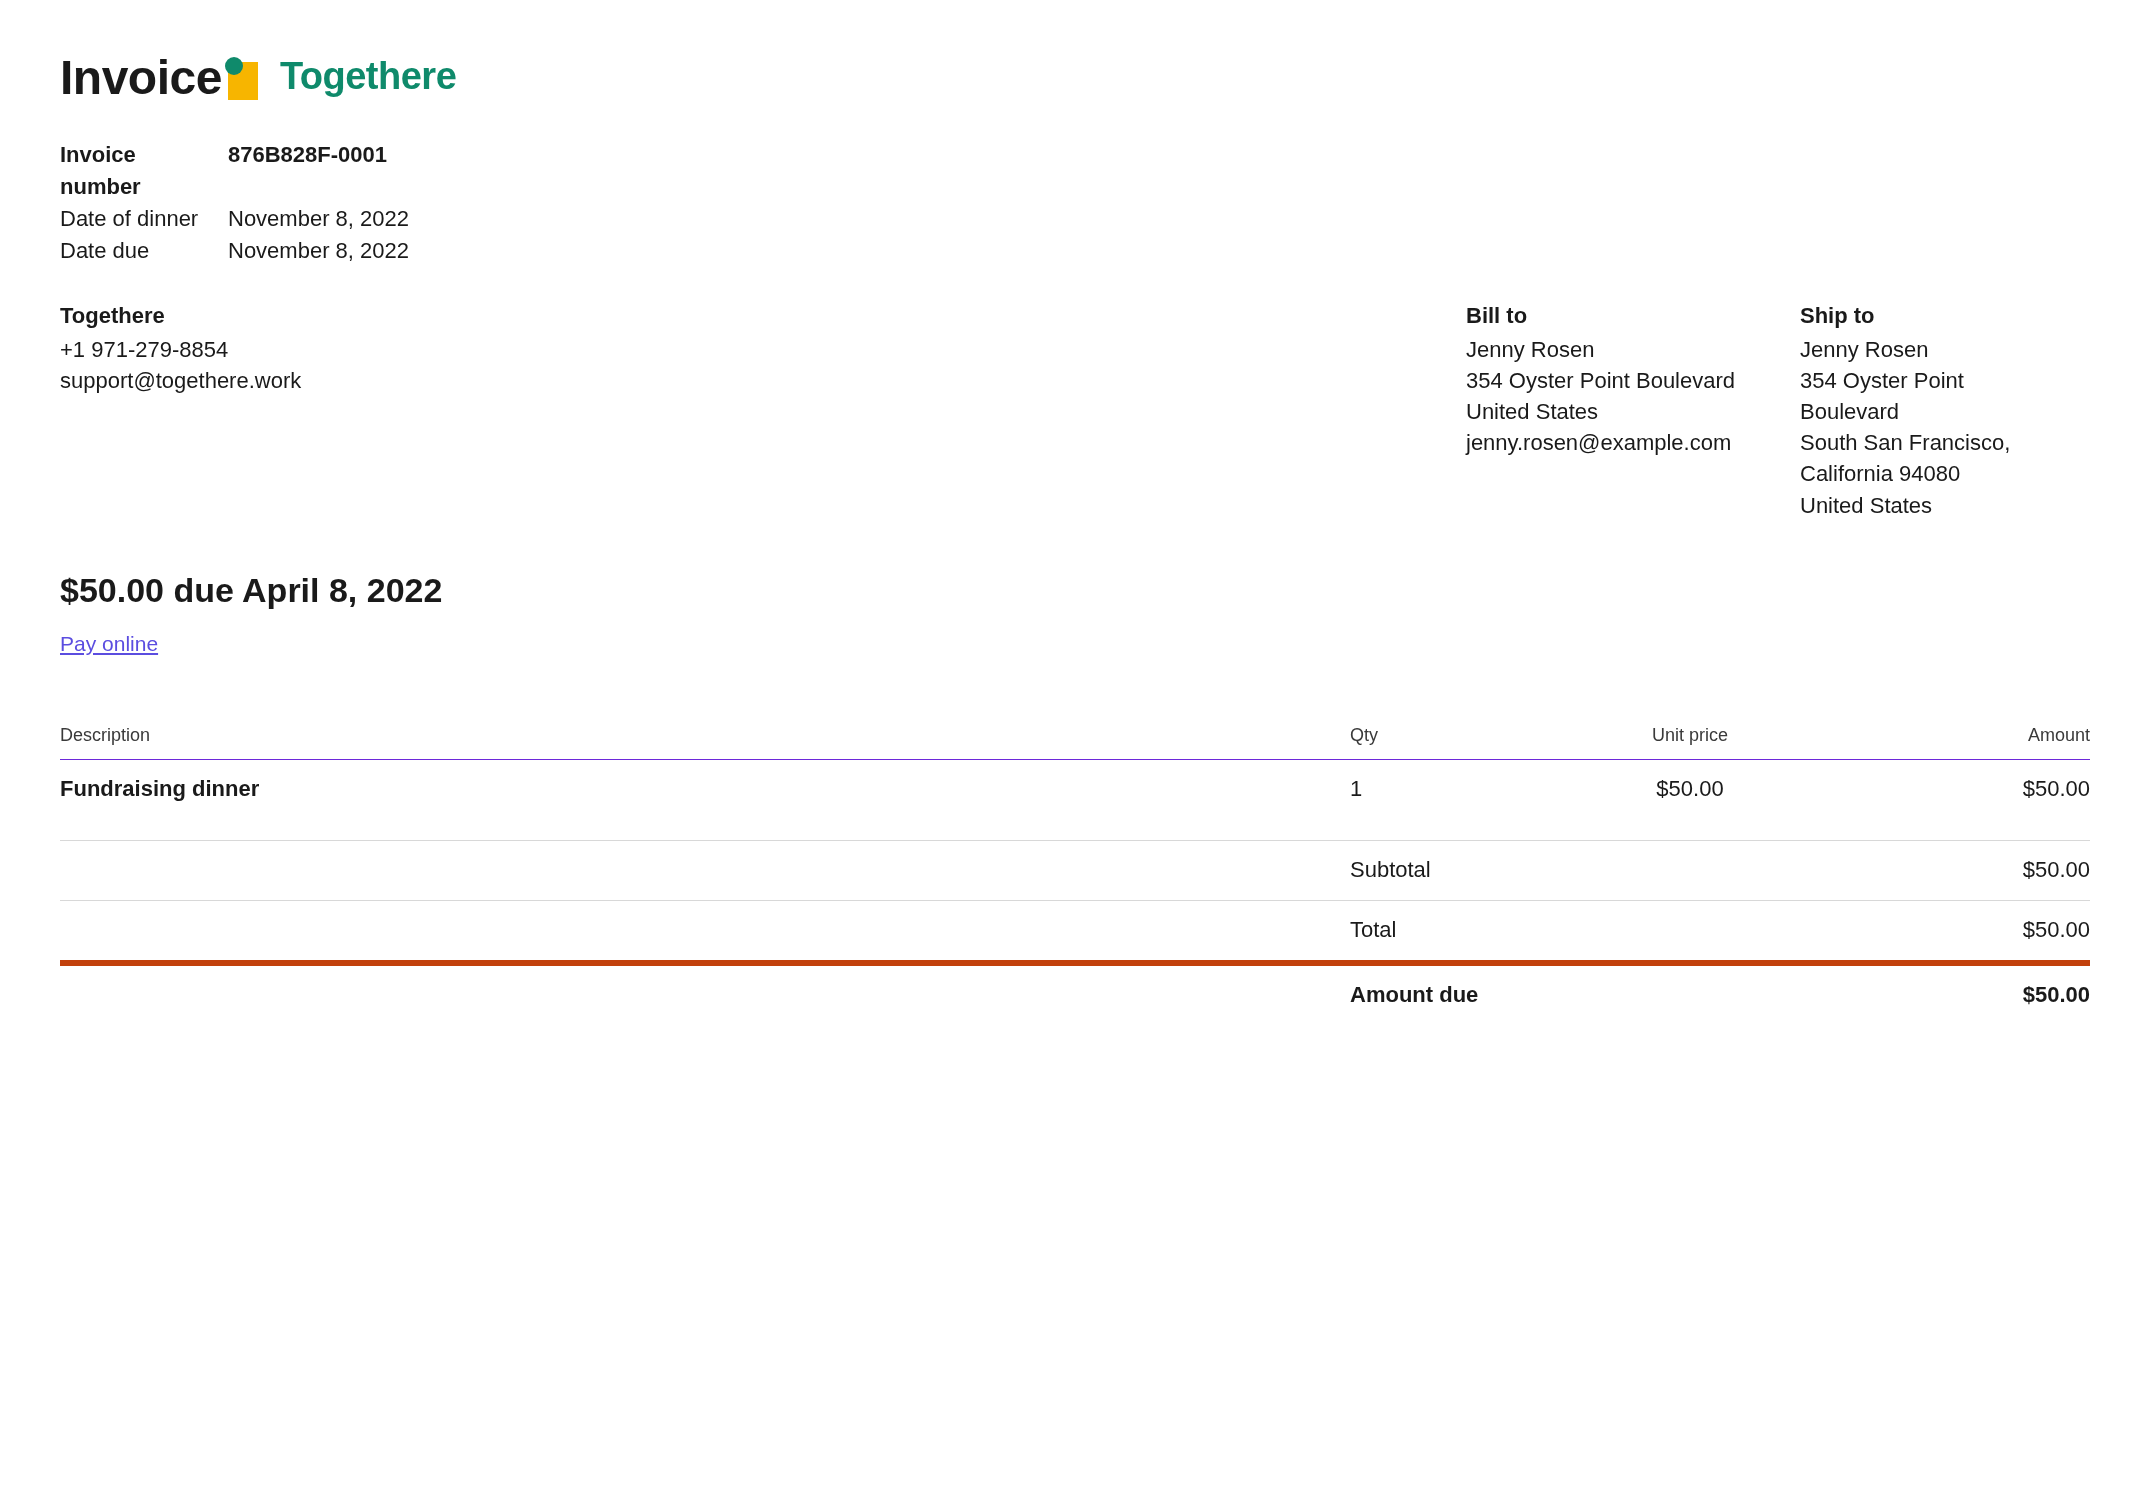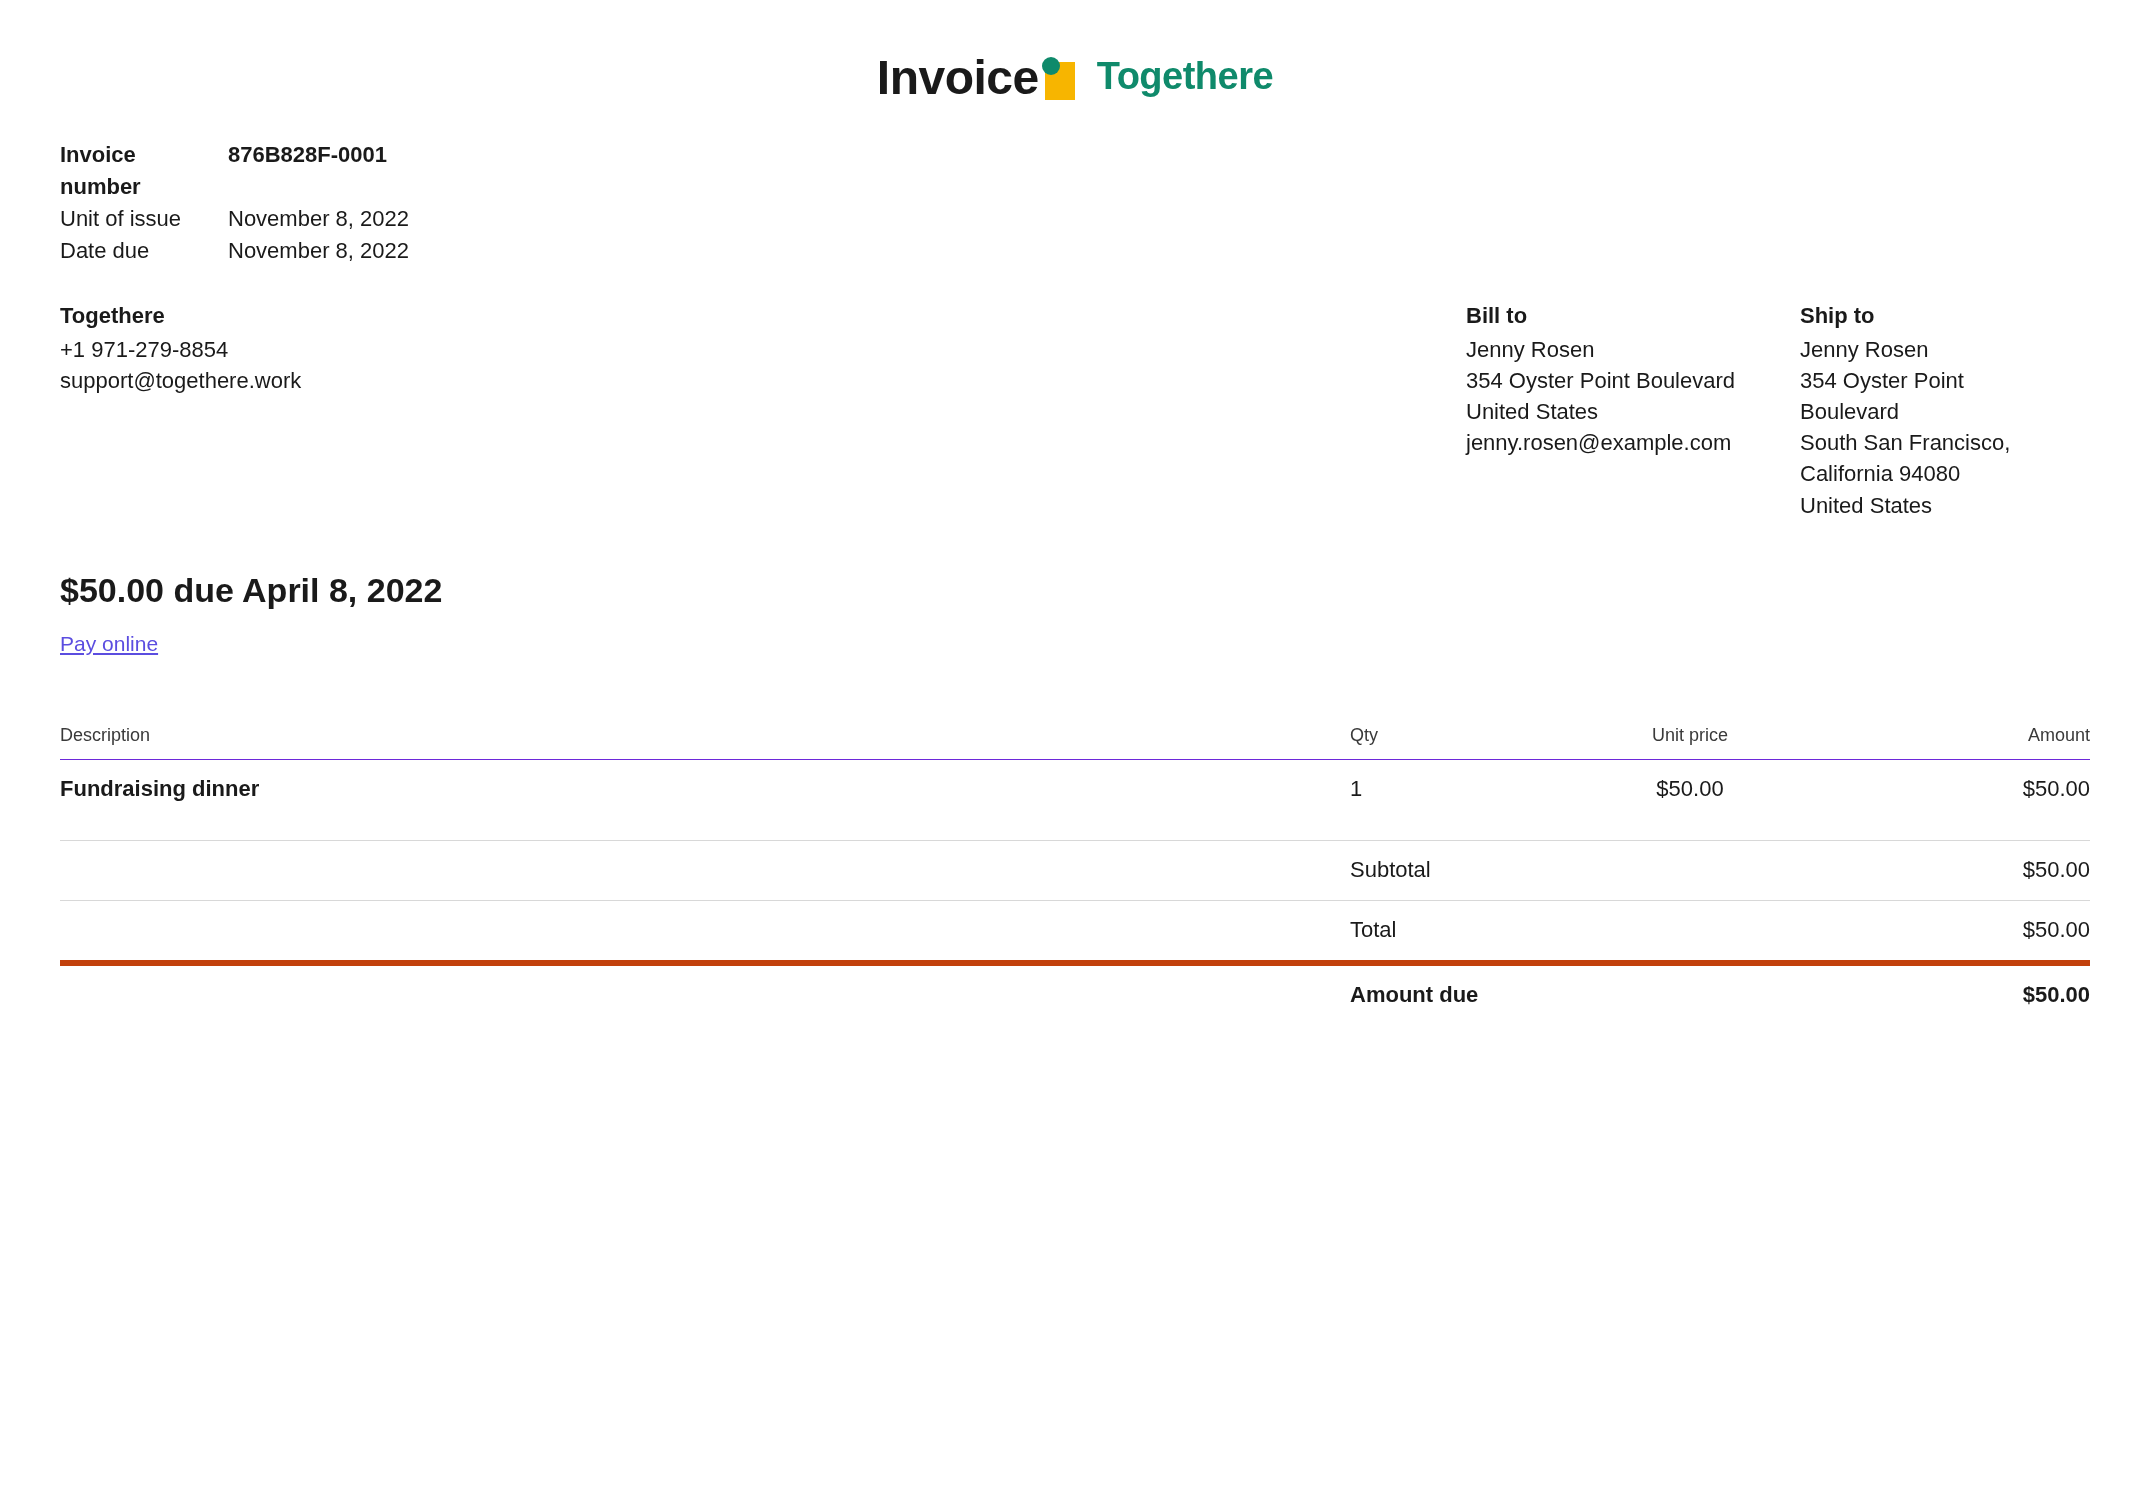--- a/index.html
+++ b/index.html
@@ -6,21 +6,21 @@
   body {
     font-family: -apple-system, BlinkMacSystemFont, "Segoe UI", Helvetica, Arial, sans-serif;
     color: #1a1a1a;
     background: #fff;
     padding: 44px 60px;
     font-size: 22px;
     line-height: 1.4;
   }
   .header-row {
     display: flex;
-    justify-content: center;
+    justify-content: flex-start;
     align-items: flex-start;
     margin-bottom: 28px;
   }
   h1.title {
     font-size: 48px;
     font-weight: 700;
     letter-spacing: -0.5px;
   }
   .logo {
     display: flex;
@@ -137,21 +137,21 @@
     <span class="logo-name">Togethere</span>
   </div>
 </div>
 
 <div class="meta">
   <div class="meta-row">
     <span class="meta-label">Invoice number</span>
     <span class="meta-value">876B828F-0001</span>
   </div>
   <div class="meta-row light">
-    <span class="meta-label">Unit of issue</span>
+    <span class="meta-label">Date of dinner</span>
     <span class="meta-value">November 8, 2022</span>
   </div>
   <div class="meta-row light">
     <span class="meta-label">Date due</span>
     <span class="meta-value">November 8, 2022</span>
   </div>
 </div>
 
 <div class="parties">
   <div>

